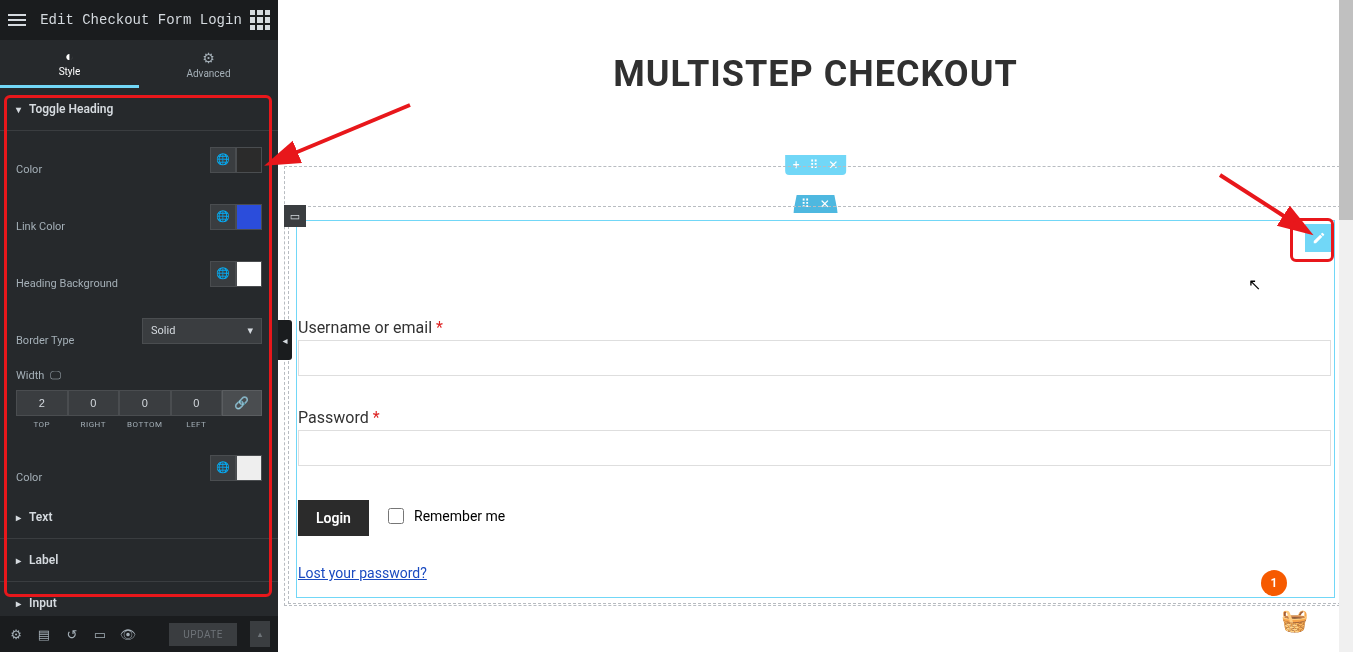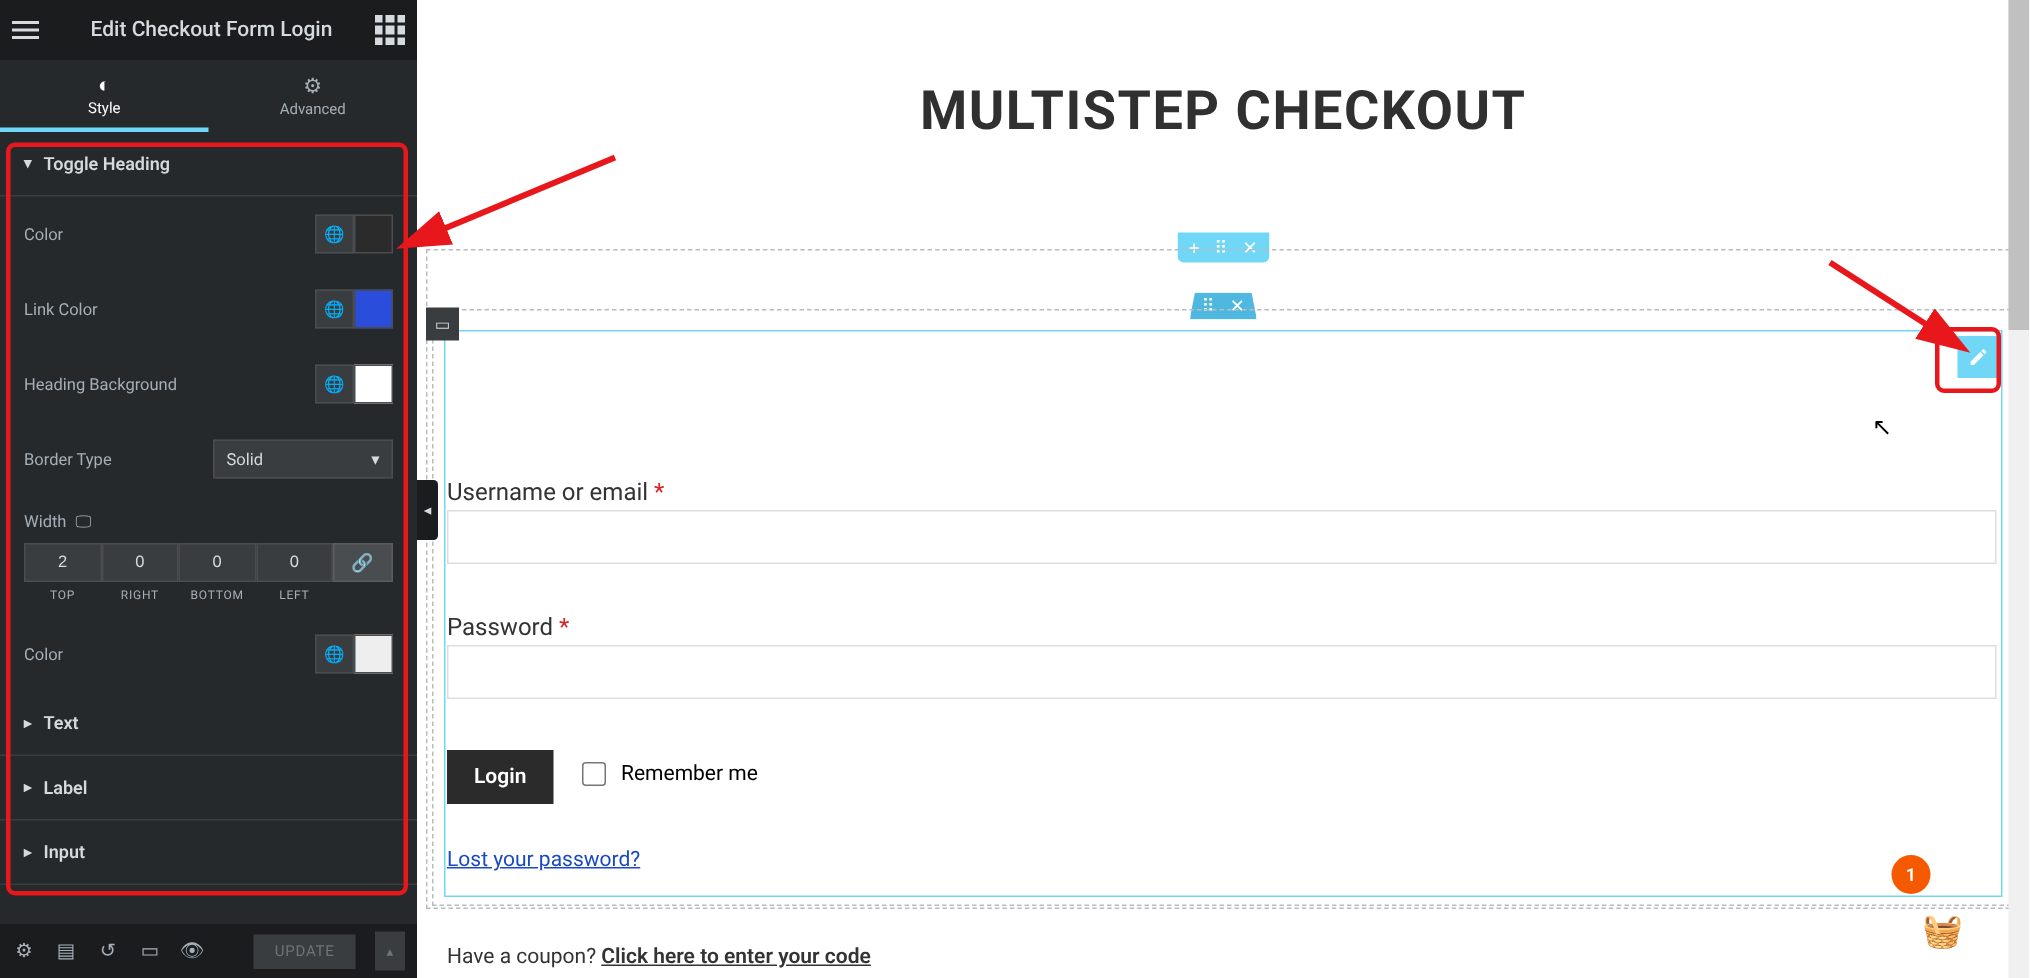--- a/index.html
+++ b/index.html
@@ -3,34 +3,34 @@
 <meta charset="utf-8">
 <style>
 * { box-sizing: border-box; margin: 0; padding: 0; }
 body { font-family: Roboto, -apple-system, sans-serif; width: 1353px; height: 652px; overflow: hidden; background: #fff; position: relative; }
 
 
 .sidebar { position: absolute; left: 0; top: 0; width: 278px; height: 652px; background: #26292c; color: #d5dadf; }
 .sidebar-header { height: 40px; background: #1a1c1e; display: flex; align-items: center; padding: 0 8px; }
 .hamburger { width: 24px; height: 24px; display: flex; flex-direction: column; justify-content: center; gap: 3px; cursor: pointer; }
 .hamburger span { height: 2px; background: #d5dadf; width: 18px; }
-.sidebar-title { flex: 1; text-align: center; font-size: 14px; font-weight: 500; color: #d5dadf; }
+.sidebar-title { flex: 1; text-align: center; font-size: 14px; font-weight: 500; color: #d5dadf; font-family: Liberation Mono, monospace; }
 .grid-icon { width: 20px; height: 20px; display: grid; grid-template-columns: repeat(3,1fr); gap: 2px; cursor: pointer; }
 .grid-icon span { background: #d5dadf; }
 
 .tabs { display: flex; height: 48px; }
 .tab { flex: 1; display: flex; flex-direction: column; align-items: center; justify-content: center; gap: 2px; cursor: pointer; font-size: 10px; color: #a4afb7; }
 .tab.active { color: #fff; border-bottom: 3px solid #71d7f7; }
 .tab-icon { font-size: 14px; }
 
 .panel-body { padding: 0; }
 .section-row { padding: 14px 16px; border-bottom: 1px solid #3a3d40; font-size: 12px; font-weight: 600; display: flex; align-items: center; gap: 8px; cursor: pointer; }
 .caret { font-size: 10px; }
 .control-row { display: flex; align-items: center; justify-content: space-between; padding: 12px 16px; font-size: 11px; }
-.control-label { color: #a4afb7; }
+.control-label { color: #a4afb7; margin-top: 20px; }
 .color-control { display: flex; align-items: center; gap: 0; }
 .globe-btn { width: 26px; height: 26px; background: #3a3d40; border: 1px solid #4a4d50; display: flex; align-items: center; justify-content: center; font-size: 11px; cursor: pointer; }
 .swatch { width: 26px; height: 26px; border: 1px solid #4a4d50; cursor: pointer; }
 .select-control { width: 120px; height: 26px; background: #3a3d40; border: 1px solid #4a4d50; color: #d5dadf; font-size: 11px; padding: 0 8px; display: flex; align-items: center; justify-content: space-between; cursor: pointer; }
 .width-row { padding: 10px 16px; }
 .width-label-row { display: flex; align-items: center; gap: 6px; font-size: 11px; color: #a4afb7; margin-bottom: 8px; }
 .width-inputs { display: flex; }
 .width-cell { flex: 1; display: flex; flex-direction: column; align-items: center; }
 .width-cell input { width: 100%; height: 26px; background: #3a3d40; border: 1px solid #4a4d50; color: #d5dadf; text-align: center; font-size: 11px; }
 .width-cell-label { font-size: 8px; color: #a4afb7; margin-top: 4px; letter-spacing: 0.5px; }
@@ -266,24 +266,20 @@
   <div class="form-input" style="top:430px"></div>
 
   <div class="login-btn">Login</div>
   <label class="remember">
     <input type="checkbox" style="">
     <span>Remember me</span>
   </label>
 
   <a class="lost-pw">Lost your password?</a>
 
-  <div class="coupon-row">
-    <span>Have a coupon?</span>
-    <a>Click here to enter your code</a>
-  </div>
 
   <div class="badge-1">1</div>
   <div class="cart-icon">🧺</div>
 
   <div class="scrollbar-track"></div>
   <div class="scrollbar-thumb"></div>
 </div>
 
 <div class="red-box-1"></div>
 <div class="red-box-2"></div>

